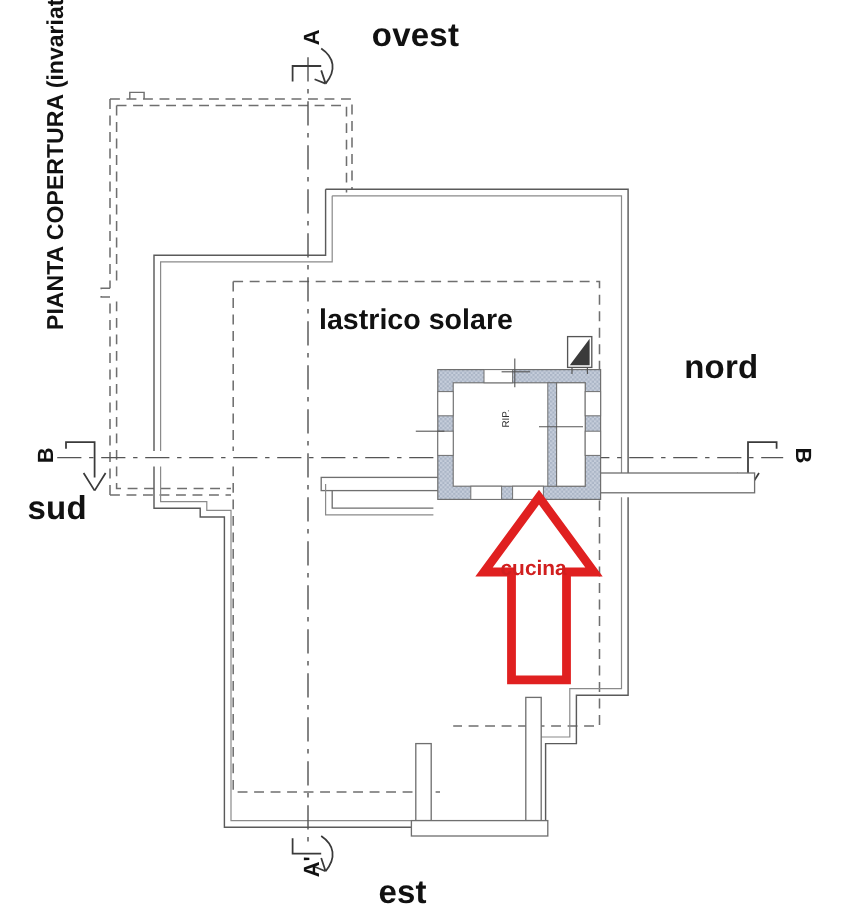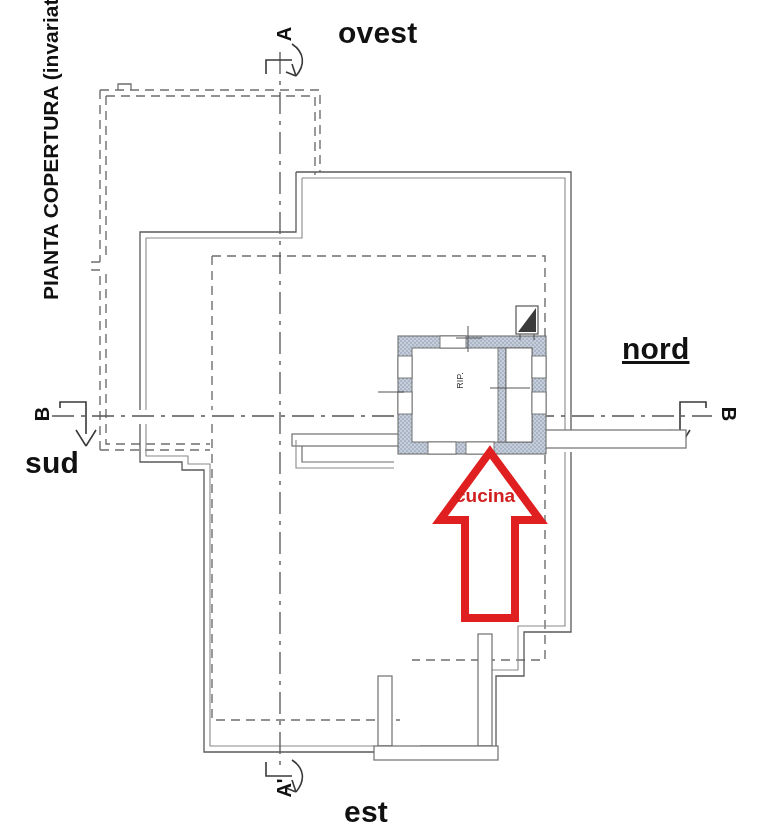--- a/index.html
+++ b/index.html
@@ -200,30 +200,31 @@
                L 465,520
                L 440,520 Z" fill="#ffffff" stroke="#e02020" stroke-width="8" stroke-linejoin="miter"></path>
     </g>
 
   </svg>
 
   <div class="lbl lbl-title" style="left: 40px; top: 300px;">PIANTA COPERTURA (invariata)</div>
 
   <div class="lbl lbl-orient" style="left: 338px; top: 18px;">ovest</div>
 
-  <div class="lbl lbl-orient" style="left: 622px; top: 334px; text-decoration: underline;">nord</div>
+  <div class="lbl lbl-orient" style="left: 622px; top: 320px;">nord</div>
 
   <div class="lbl lbl-orient" style="left: 25px; top: 448px;">sud</div>
 
   <div class="lbl lbl-orient" style="left: 344px; top: 784px; margin-top: 13px;">est</div>
 
+  <div class="lbl lbl-area" style="left: 290px; top: 277px;">lastrico solare</div>
 
   <div class="lbl lbl-rip" style="left: 452px; top: 376px;">RIP.</div>
 
-  <div class="lbl lbl-cucina" style="left: 455px; top: 486px;">cucina</div>
+  <div class="lbl lbl-cucina" style="left: 455px; top: 508px;">cucina</div>
 
   <div class="lbl lbl-section" style="left: 277px; top: 24px; transform: rotate(-90deg);">A</div>
 
   <div class="lbl lbl-section" style="left: 274px; top: 778px; transform: rotate(-90deg);">A'</div>
 
   <div class="lbl lbl-section" style="left: 35px; top: 404px; transform: rotate(-90deg);">B</div>
 
   <div class="lbl lbl-section" style="left: 722px; top: 404px; transform: rotate(90deg);">B</div>
 
 </div>

